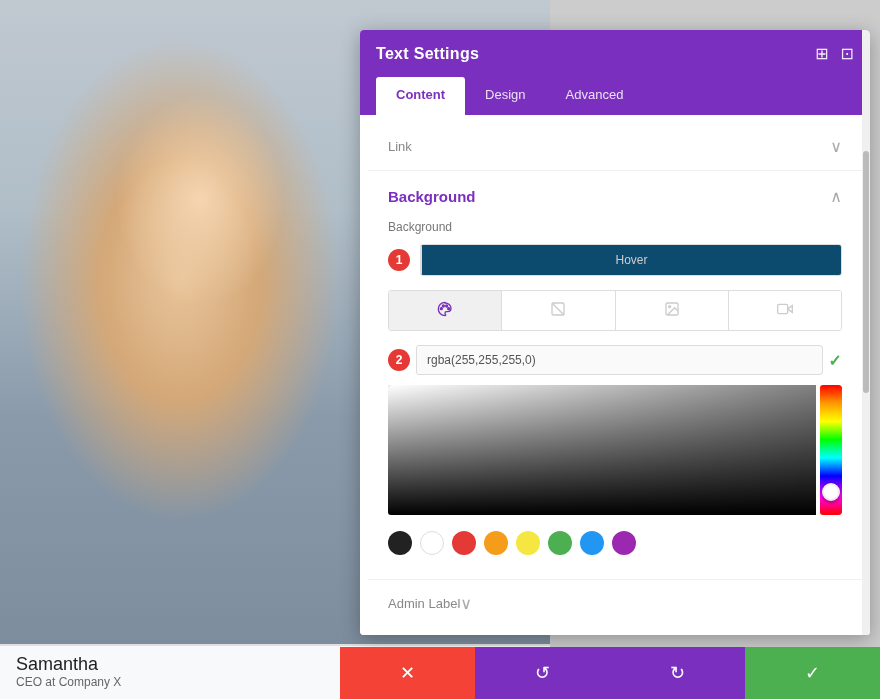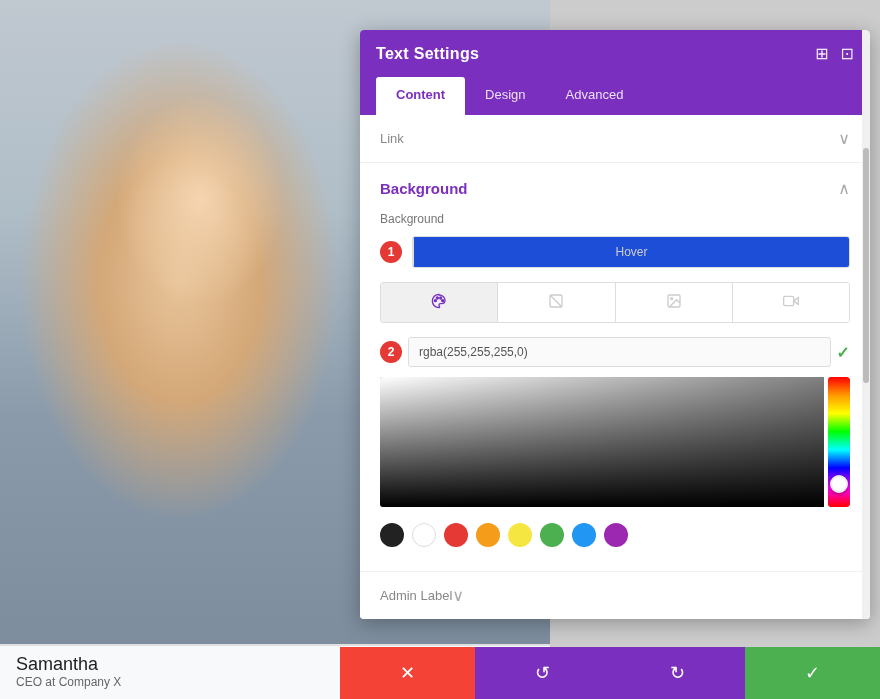--- a/index.html
+++ b/index.html
@@ -114,21 +114,21 @@
       background: white;
       color: #7b2fbe;
       font-weight: 600;
       opacity: 1;
       border-bottom: 3px solid transparent;
       border-radius: 3px 3px 0 0;
     }
 
     
     .panel-content {
-      padding: 0;
+      padding: 8px;
       background: #fff;
       max-height: 580px;
       overflow-y: auto;
     }
 
     
     .panel-content::-webkit-scrollbar { width: 8px; }
     .panel-content::-webkit-scrollbar-track { background: #f0f0f0; }
     .panel-content::-webkit-scrollbar-thumb { background: #ccc; border-radius: 4px; }
 
@@ -210,21 +210,21 @@
       border-radius: 3px;
       overflow: hidden;
     }
 
     .toggle-btn {
       flex: 1;
       padding: 8px;
       text-align: center;
       font-size: 12px;
       cursor: pointer;
-      background: #1d4ed8;
+      background: #0c4a6e;
       color: #888;
     }
 
     .toggle-btn.active {
       background: white;
       color: #7b2fbe;
       font-weight: 600;
     }
 
     .toggle-btn:last-child {

